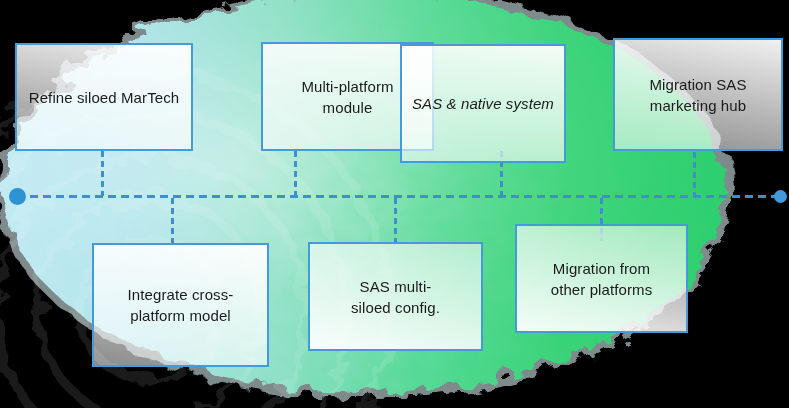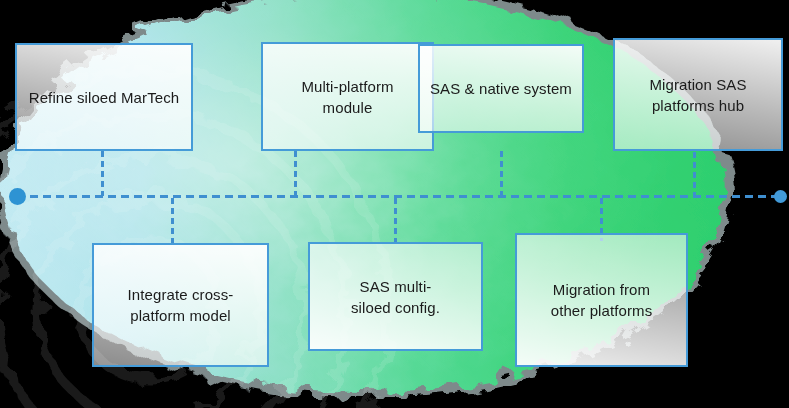--- a/index.html
+++ b/index.html
@@ -140,47 +140,47 @@
     </div>
   </div>
 
   <div class="box shine-top" style="left:217px; top:42px; width:173px; height:109px;margin-left:44px;">
     <div class="box-label">
       <span>Multi-platform</span>
       <span>module</span>
     </div>
   </div>
 
-  <div class="box shine-top" style="left:418px; top:44px; width:166px; height:89px;">
+  <div class="box shine-top" style="left:400px; top:44px; width:166px; height:119px;font-style:italic;">
     <div class="box-label">
       <span>SAS &amp; native system</span>
     </div>
   </div>
 
   <div class="box shine-top" style="left:613px; top:38px; width:170px; height:113px;">
     <div class="box-label">
       <span>Migration SAS</span>
-      <span>platforms hub</span>
+      <span>marketing hub</span>
     </div>
   </div>
 
   <div class="box shine-top" style="left:92px; top:243px; width:177px; height:124px;">
     <div class="box-label">
       <span>Integrate cross-</span>
       <span>platform model</span>
     </div>
   </div>
 
   <div class="box shine-bottom" style="left:308px; top:242px; width:175px; height:109px;">
     <div class="box-label">
       <span>SAS multi-</span>
       <span>siloed config.</span>
     </div>
   </div>
 
-  <div class="box shine-bottom" style="left:515px; top:233px; width:173px; height:134px;">
+  <div class="box shine-bottom" style="left:515px; top:224px; width:173px; height:109px;">
     <div class="box-label">
       <span>Migration from</span>
       <span>other platforms</span>
     </div>
   </div>
 
 </div>
 
 </body></html>

